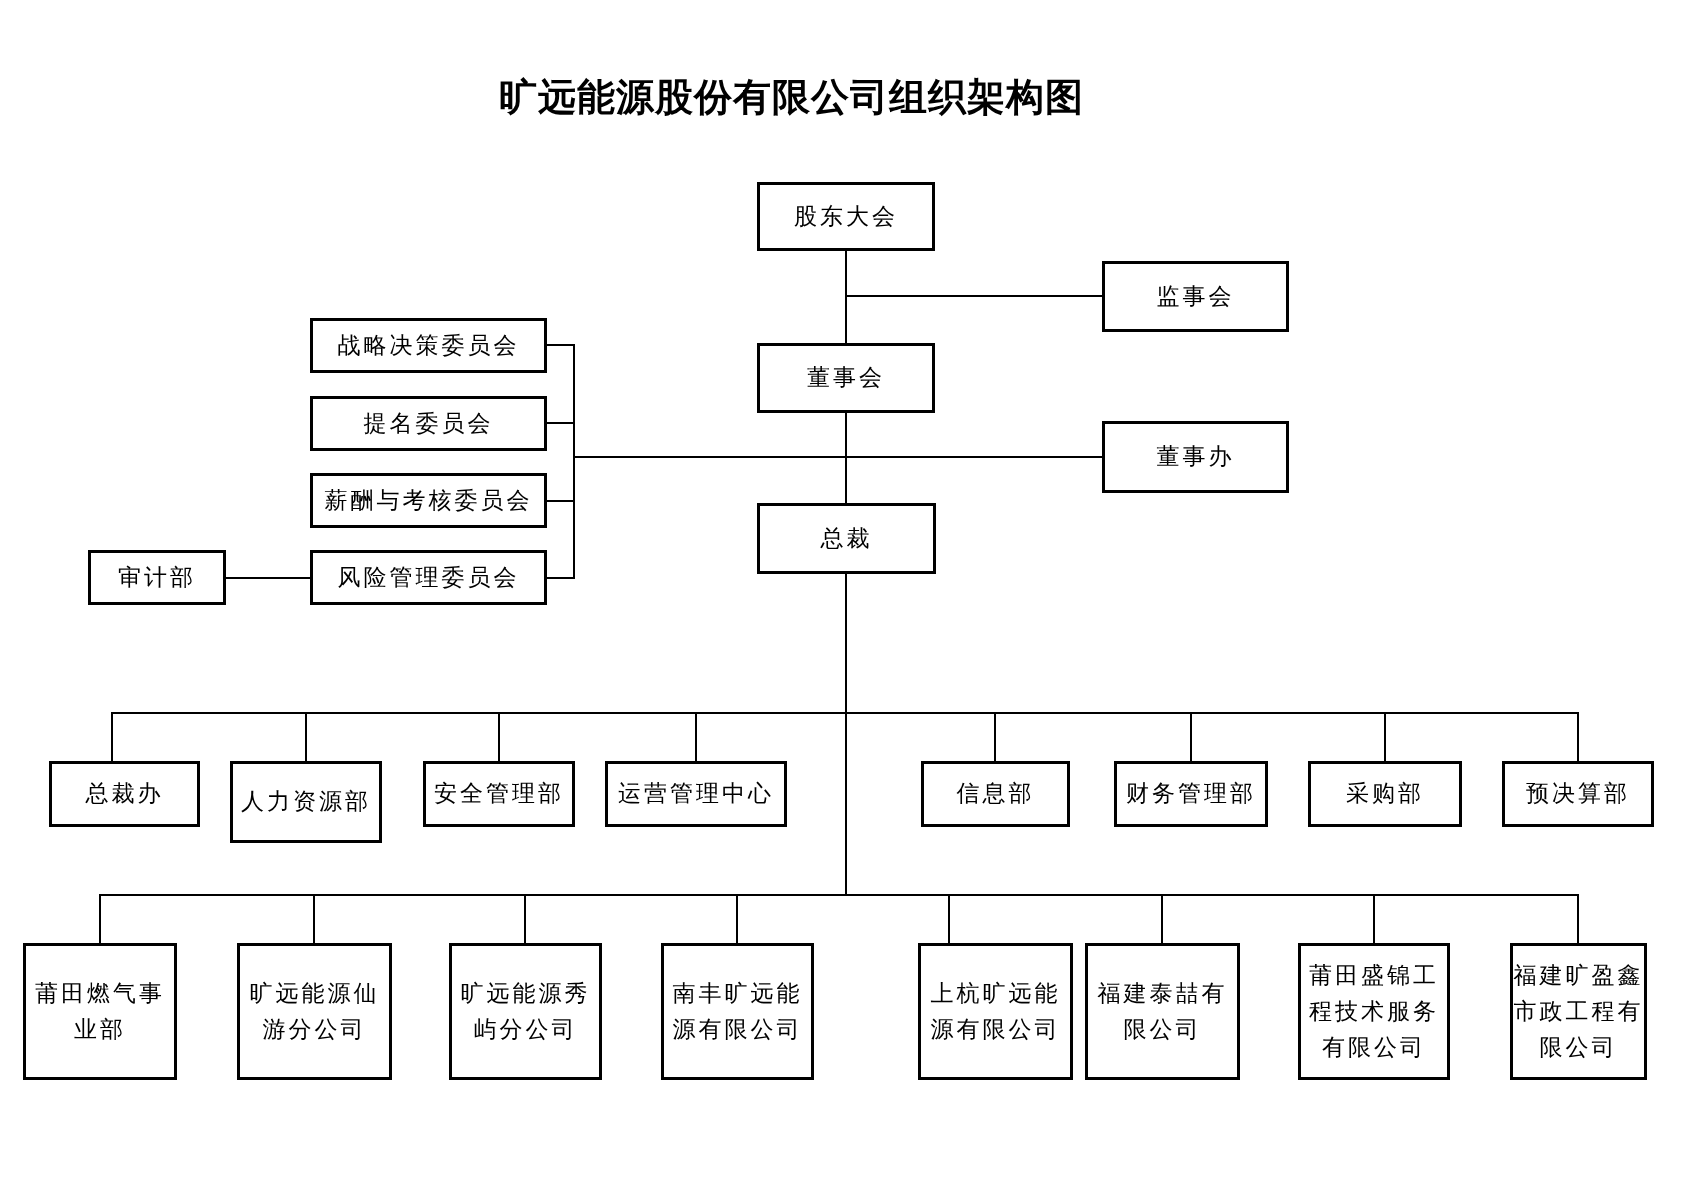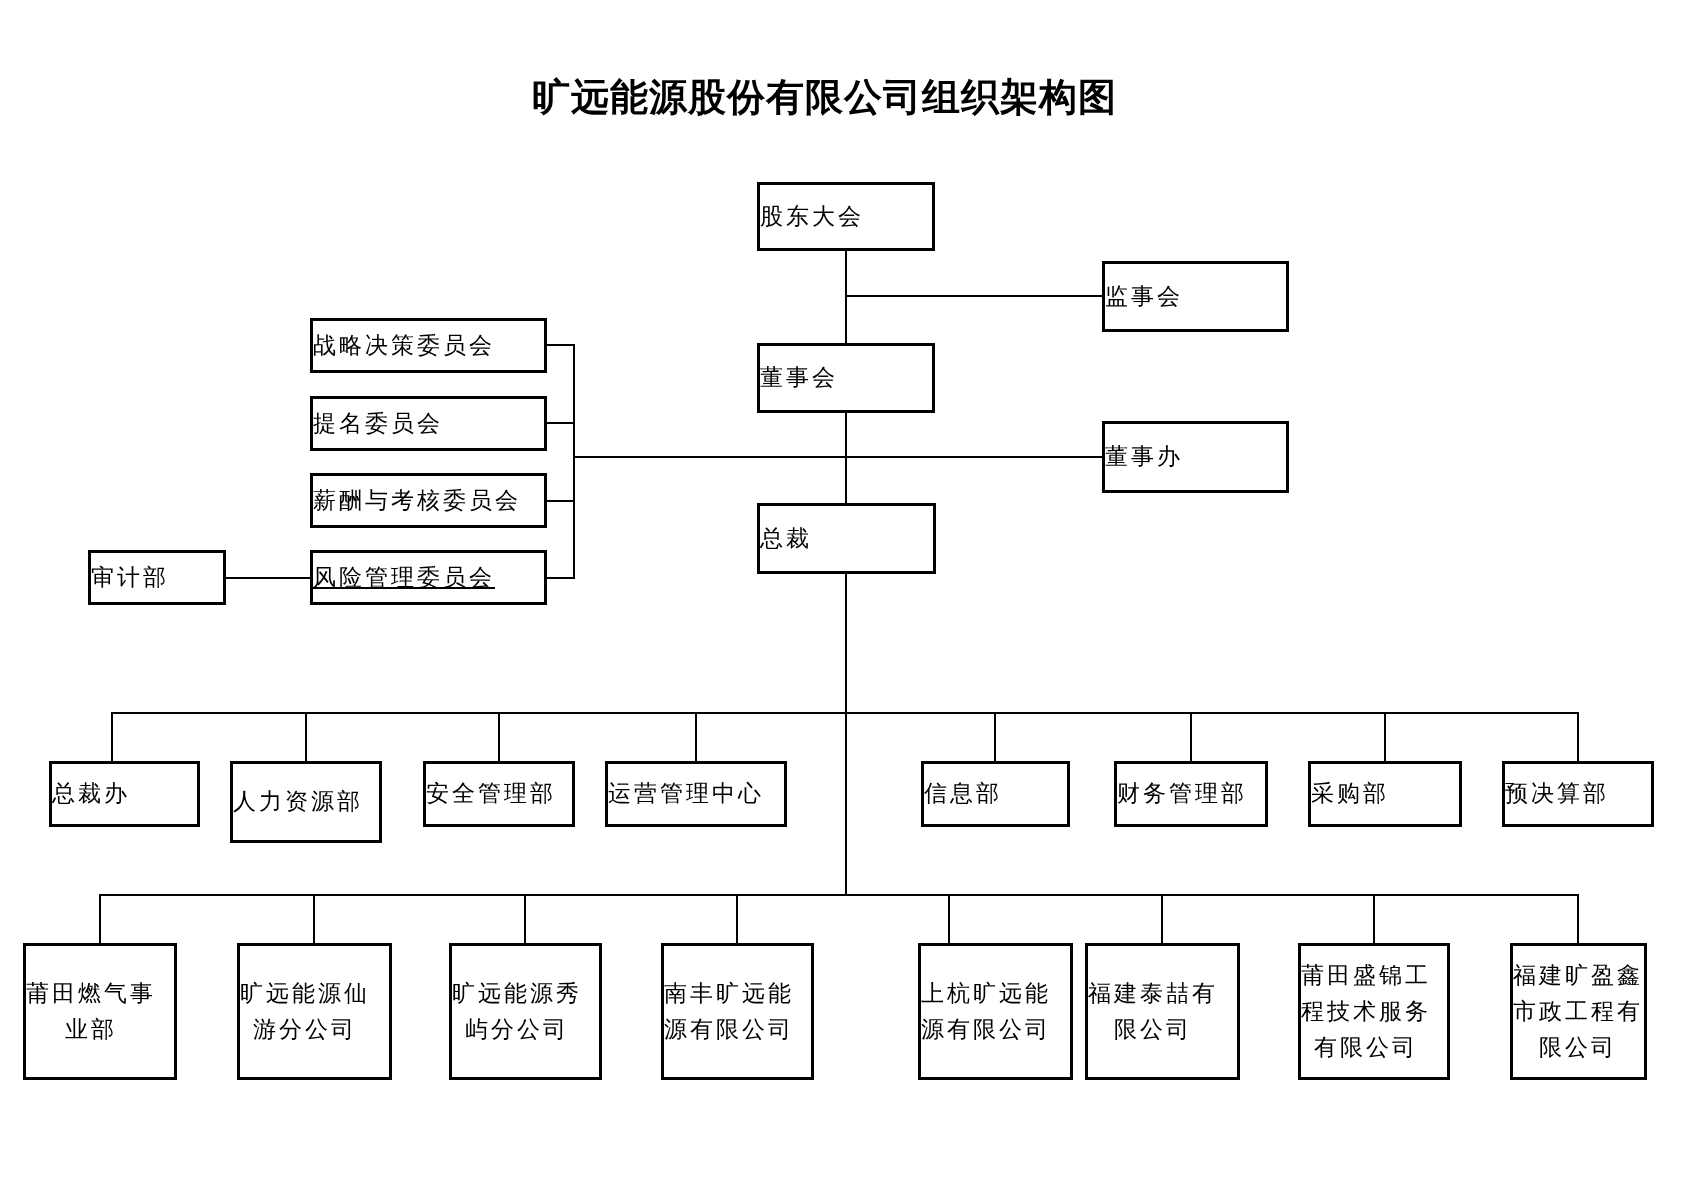--- a/index.html
+++ b/index.html
@@ -24,29 +24,28 @@
   .title {
     position: absolute;
     left: 0;
     top: 72px;
     width: 1583px;
     text-align: center;
     font-size: 38px;
     font-weight: bold;
     letter-spacing: 1px;
     white-space: nowrap;
-    padding-left: 33px;
   }
   .box {
     position: absolute;
     border: 3px solid #000000;
     background: #ffffff;
     display: flex;
     align-items: center;
-    justify-content: flex-start;
+    justify-content: center;
     box-sizing: border-box;
     z-index: 2;
   }
   .box-label {
     font-size: 23px;
     letter-spacing: 3px;
     line-height: 36px;
     text-align: center;
     white-space: pre-line;
   }
@@ -111,21 +110,21 @@
   </div>
   <div class="box" style="left:310px; top:318px; width:237px; height:55px;">
     <span class="box-label">战略决策委员会</span>
   </div>
   <div class="box" style="left:310px; top:396px; width:237px; height:55px;">
     <span class="box-label">提名委员会</span>
   </div>
   <div class="box" style="left:310px; top:473px; width:237px; height:55px;">
     <span class="box-label">薪酬与考核委员会</span>
   </div>
-  <div class="box" style="left:310px; top:550px; width:237px; height:55px;text-decoration:underline;">
+  <div class="box" style="left:310px; top:550px; width:237px; height:55px;">
     <span class="box-label">风险管理委员会</span>
   </div>
   <div class="box" style="left:88px; top:550px; width:138px; height:55px;">
     <span class="box-label">审计部</span>
   </div>
   <div class="box" style="left:757px; top:503px; width:179px; height:71px;">
     <span class="box-label">总裁</span>
   </div>
 
   <div class="box" style="left:37px; top:761px; width:151px; height:66px;margin-left:12px;">

